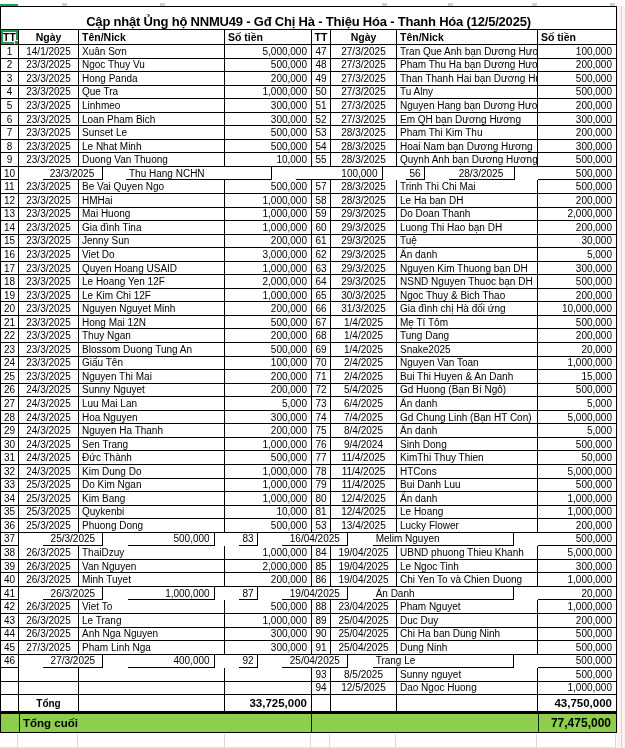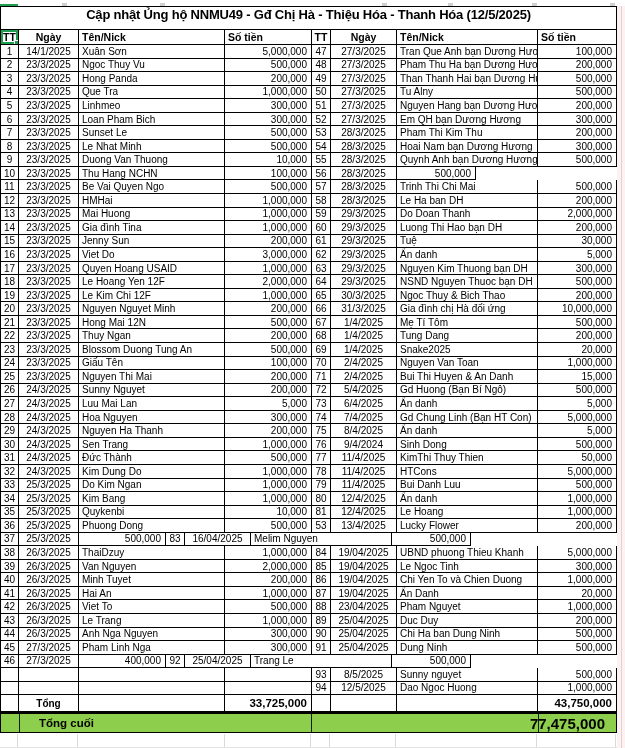--- a/index.html
+++ b/index.html
@@ -12,25 +12,25 @@
   
   .colstrip { position:relative; height:6px; background:#fff; }
   .colstrip .mark { position:absolute; bottom:0; width:5px; height:3px; background:#aaa; opacity:.55; }
   .colstrip .sel-underline { position:absolute; bottom:0; left:0; width:18px; height:2px; background:#1f9e50; }
   
   .right-strip { position:absolute; top:6px; right:0; width:8px; bottom:0; background:#fdf2f2; }
   .right-strip .vline { position:absolute; top:0; bottom:0; left:4px; width:1px; background:#e3d0d0; }
 
   .title-row {
     box-sizing:border-box; width:617px; height:24px;
-    border:1px solid #000; display:flex; align-items:flex-start; justify-content:center;
+    border:1px solid #000; display:flex; align-items:flex-end; justify-content:center;
     font-weight:bold; font-size:13px; letter-spacing:-0.2px;
   }
   .tablewrap { width:617px; border-left:1px solid #000; box-sizing:border-box; margin-top:-1px; border-top:1px solid #000; }
-  .r { display:flex; width:616px; }
+  .r { display:flex; width:616px;justify-content:space-between; }
   .hr { height:15px; }
   .br { height:13.55px; }
   .c {
     box-sizing:border-box; border-right:1px solid #000; border-bottom:1px solid #000;
     overflow:hidden; white-space:nowrap; font-size:10px; display:flex; align-items:center;
   }
   .hr .c { font-weight:bold; font-size:10.5px; }
   
   .w-tt-l { width:18px; justify-content:center; }
   .w-dt-l { width:60px; justify-content:center; }
@@ -55,22 +55,22 @@
   .totals .c { font-size:10px; }
   .totals .amt { font-weight:bold; font-size:11.5px; }
   .totals .lbl { justify-content:center;font-weight:bold; }
 
   
   .final {
     box-sizing:border-box; width:617px; height:21px; background:#8dce4c;
     border:1px solid #000; border-top-width:2px; display:flex; align-items:center; position:relative;
   }
   .final .seg { position:absolute; top:0; bottom:0; width:1px; background:#000; opacity:.85; }
-  .final .final-label { position:absolute; left:38px; font-weight:bold; font-size:11.5px; }
-  .final .final-amount { position:absolute; right:11px; font-weight:bold; font-size:15px; }
+  .final .final-label { position:absolute; left:22px; font-weight:bold; font-size:11.5px; }
+  .final .final-amount { position:absolute; right:5px; font-weight:bold; font-size:12px; }
 
   
   .bottom-area { position:relative; width:617px; height:20px; background:#fff; }
   .bottom-area .vline { position:absolute; top:1px; height:13px; width:1px; background:#d9d9d9; }
   .bottom-area .hline { position:absolute; top:14px; left:0; right:0; height:1px; background:#e4e4e4; }
 </style>
 </head>
 <body>
 
 <div class="sheet">
@@ -541,21 +541,20 @@
         <div class="c w-am-l">200,000</div>
         <div class="c w-tt-r">86</div>
         <div class="c w-dt-r">19/04/2025</div>
         <div class="c w-nm-r">Chi Yen To và Chien Duong</div>
         <div class="c w-am-r">1,000,000</div>
       </div>
 
       <div class="r br">
         <div class="c w-tt-l">41</div>
         <div class="c w-dt-l">26/3/2025</div>
-        <div class="c w-nm-l">Hai An</div>
         <div class="c w-am-l">1,000,000</div>
         <div class="c w-tt-r">87</div>
         <div class="c w-dt-r">19/04/2025</div>
         <div class="c w-nm-r">Ẩn Danh</div>
         <div class="c w-am-r">20,000</div>
       </div>
 
       <div class="r br">
         <div class="c w-tt-l">42</div>
         <div class="c w-dt-l">26/3/2025</div>

